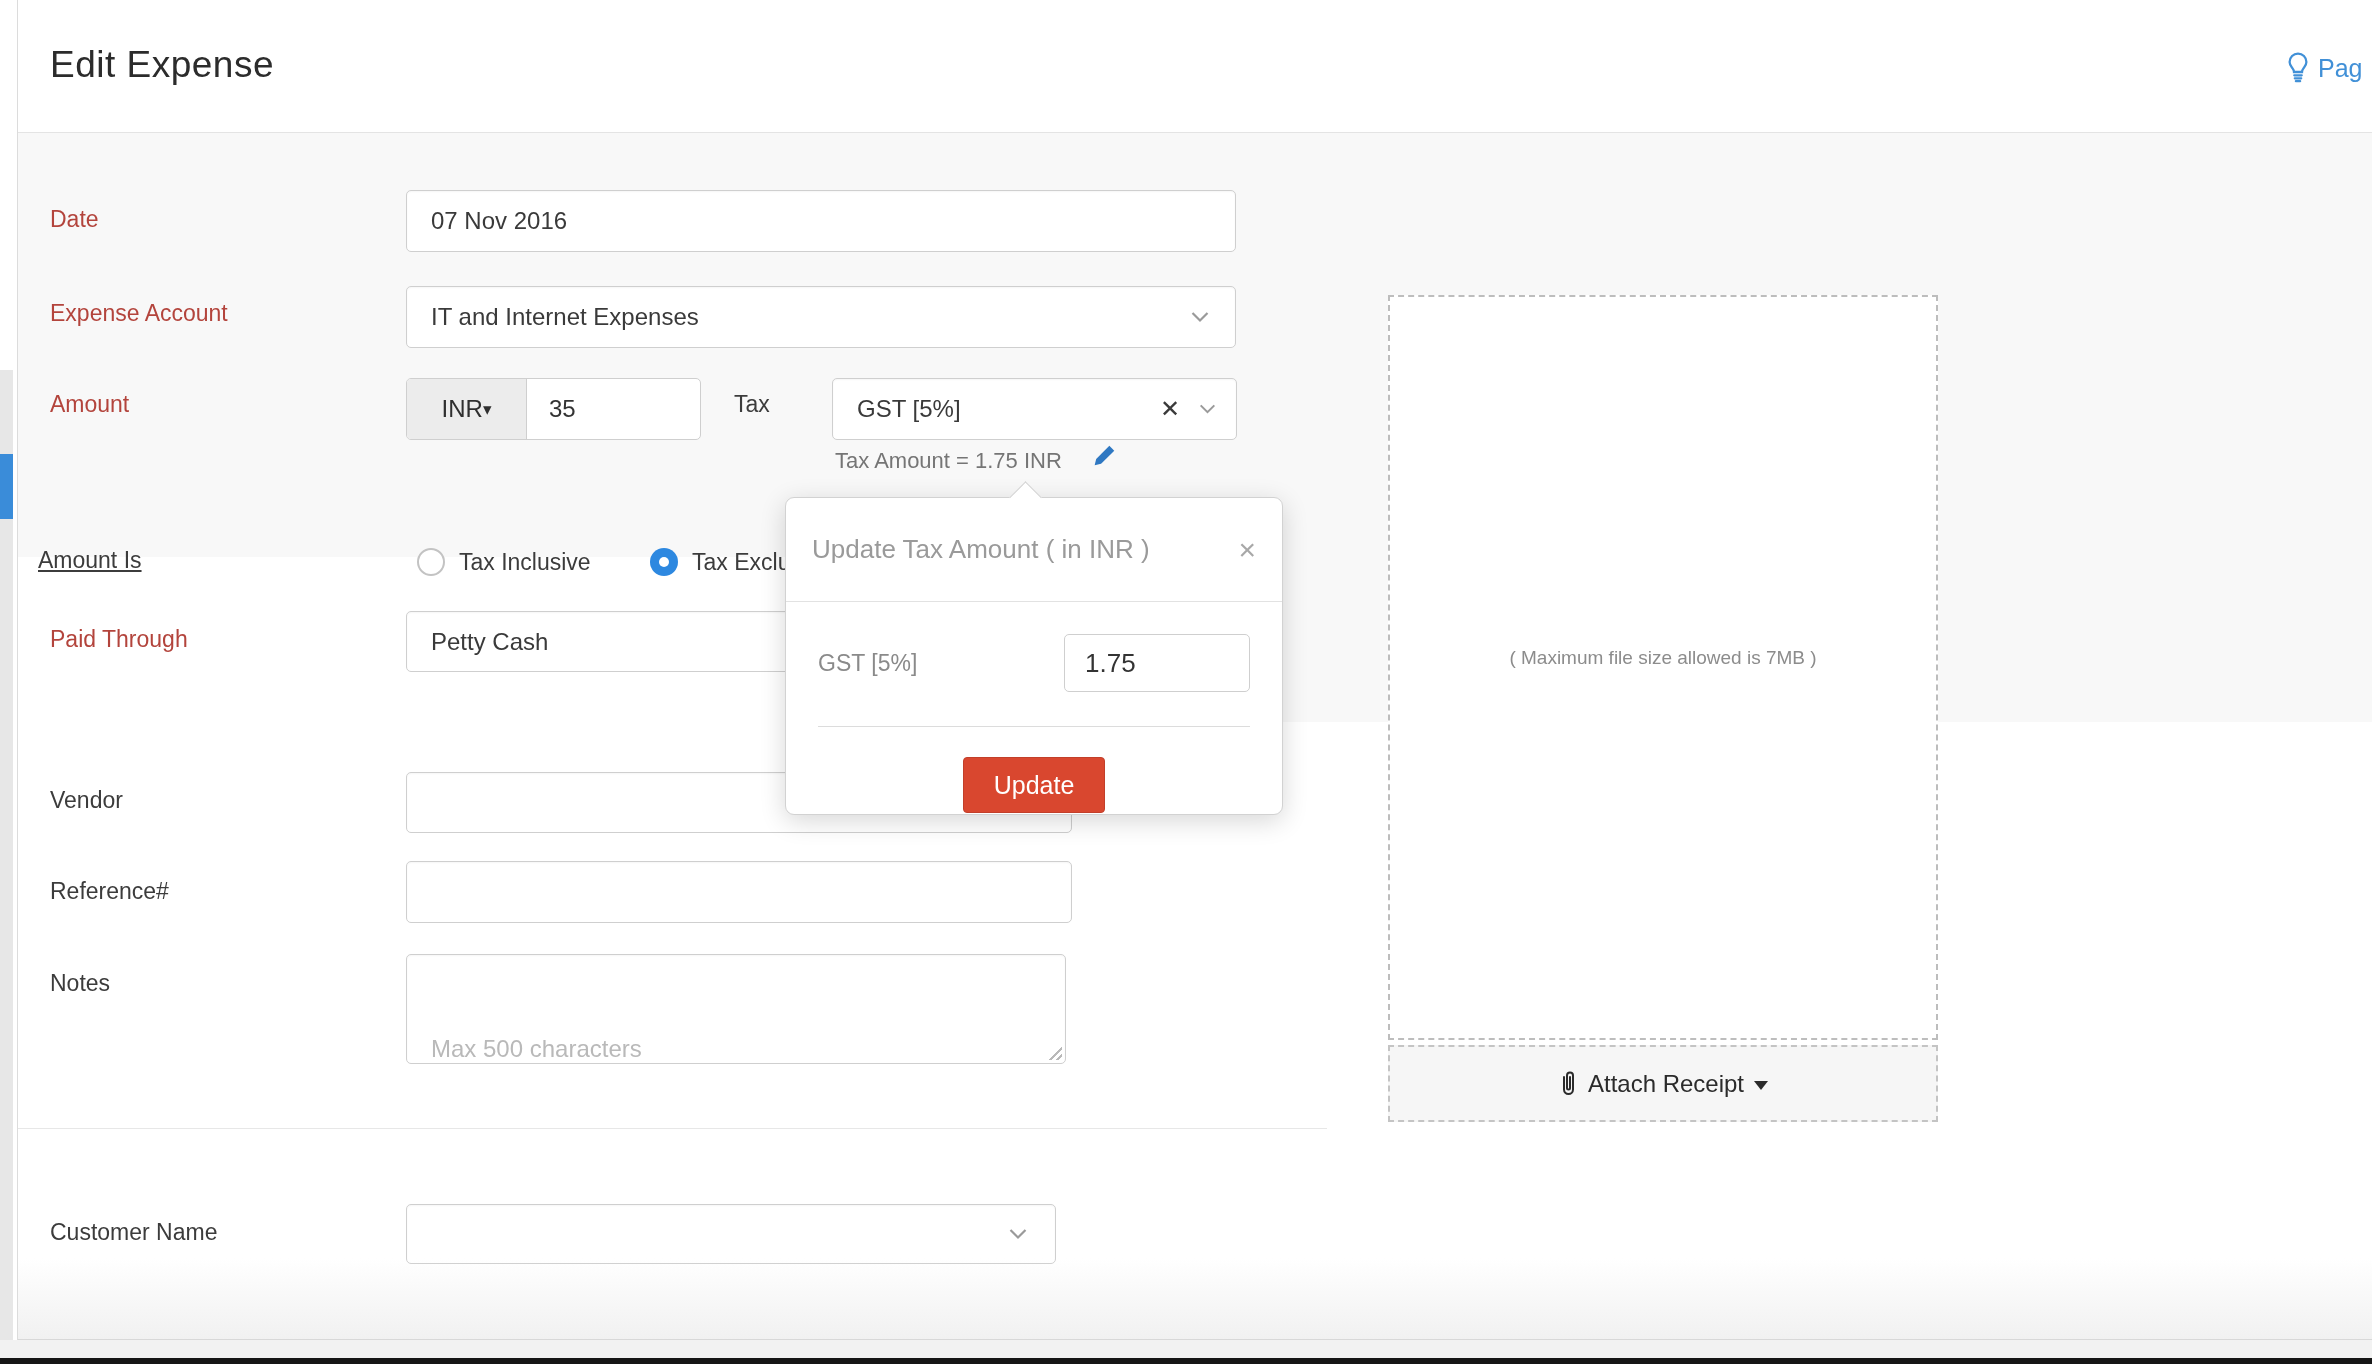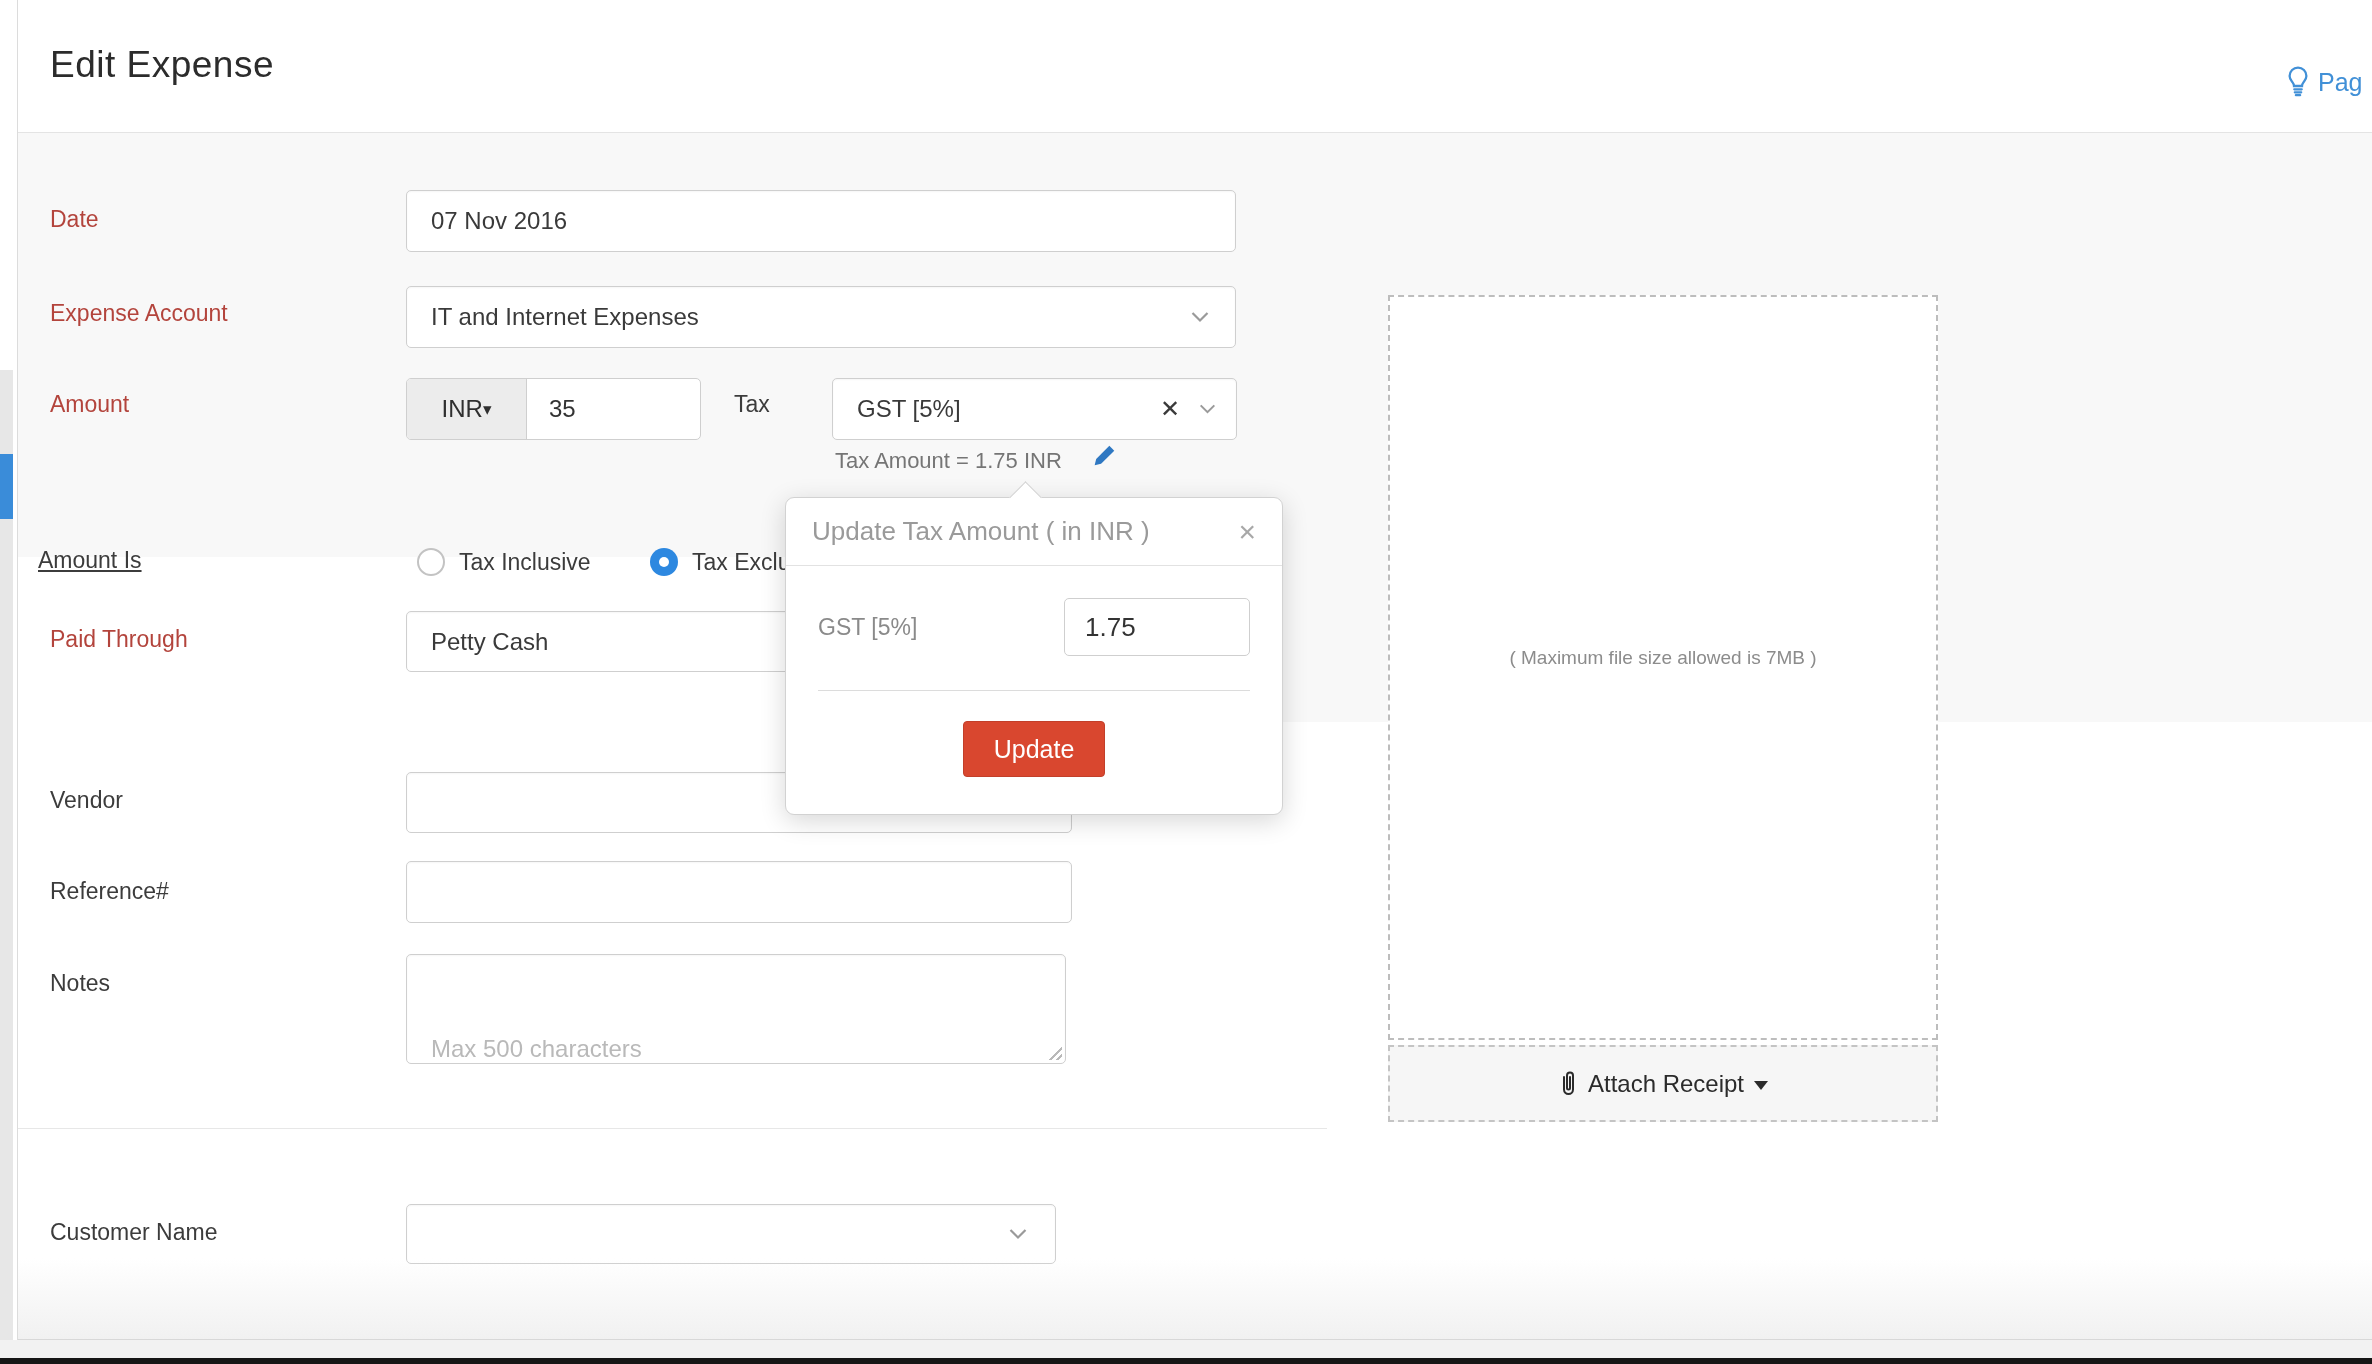--- a/index.html
+++ b/index.html
@@ -10,21 +10,21 @@
     color:#3c3c3c;
   }
   .abs{position:absolute;}
   
   .rail-track{left:0;top:370px;width:13px;height:994px;background:#e7e7e7;}
   .rail-thumb{left:0;top:454px;width:13px;height:65px;background:#3a8cd9;}
   .rail-border{left:17px;top:0;width:1px;height:1364px;background:#dcdcdc;}
   
   .page-title{left:50px;top:44px;font-size:37px;color:#2c2c2c;letter-spacing:.5px;}
   .header-border{left:18px;top:132px;width:2354px;height:1px;background:#e4e4e4;}
-  .tips{left:2286px;top:52px;display:flex;align-items:center;gap:8px;color:#4190d7;font-size:25px;white-space:nowrap;cursor:pointer;margin-top:14px;}
+  .tips{left:2286px;top:52px;display:flex;align-items:center;gap:8px;color:#4190d7;font-size:25px;white-space:nowrap;cursor:pointer;}
   
   .band-top{left:18px;top:133px;width:2354px;height:424px;background:#f8f8f8;}
   .band-right{left:874px;top:133px;width:1498px;height:589px;background:#f8f8f8;}
   .section-divider{left:18px;top:1128px;width:1309px;height:1px;background:#e7e7e7;}
   .bottom-fade{left:18px;top:1258px;width:2354px;height:81px;background:linear-gradient(to bottom,rgba(244,244,244,0),#f1f1f1);}
   .bottom-line{left:18px;top:1339px;width:2354px;height:1px;background:#d8d8d8;}
   .bottom-band{left:0;top:1340px;width:2372px;height:18px;background:#f2f2f2;}
   .bottom-dark{left:0;top:1358px;width:2372px;height:6px;background:#161616;}
   
   .flabel{font-size:23px;color:#3c3c3c;white-space:nowrap;}
@@ -47,21 +47,21 @@
   .radio.on::after{content:"";position:absolute;left:9px;top:9px;width:10px;height:10px;border-radius:50%;background:#fff;}
   
   .resize-handle{position:absolute;right:3px;bottom:3px;width:16px;height:16px;
     background:repeating-linear-gradient(135deg,transparent 0 3px,#b9b9b9 3px 5px);
     clip-path:polygon(100% 0,100% 100%,0 100%);}
   
   .popup{left:785px;top:497px;width:498px;height:318px;background:#fff;border:1px solid #d2d2d2;border-radius:9px;
     box-shadow:0 6px 26px rgba(0,0,0,.16);z-index:50;box-sizing:border-box;}
   .popup-caret{position:absolute;left:228px;top:-12px;width:22px;height:22px;background:#fff;
     border-left:1px solid #d2d2d2;border-top:1px solid #d2d2d2;transform:rotate(45deg);}
-  .popup-head{height:67px;display:flex;align-items:center;padding:0 26px;border-bottom:1px solid #e2e2e2;}
+  .popup-head{height:67px;display:flex;align-items:center;padding:18px 26px;border-bottom:1px solid #e2e2e2;}
   .popup-title{font-size:26px;color:#9a9a9a;}
   .popup-close{margin-left:auto;font-size:30px;color:#a8a8a8;cursor:pointer;line-height:1;}
   .popup-row{margin:32px 32px 0;display:flex;align-items:center;}
   .popup-flabel{font-size:23px;color:#8a8a8a;flex:1;}
   .popup-input{box-sizing:border-box;width:186px;height:58px;border:1px solid #cfcfcf;border-radius:5px;
     font-size:26px;color:#333;display:flex;align-items:center;padding-left:20px;background:#fff;}
   .popup-hr{margin:34px 32px 0;border:none;border-top:1px solid #dcdcdc;}
   .popup-btn{display:block;margin:30px auto 0;height:56px;padding:0 30px;background:#d9472f;border:1px solid #c23f2a;
     border-radius:4px;color:#fff;font-size:25px;font-family:inherit;cursor:pointer;}
   

